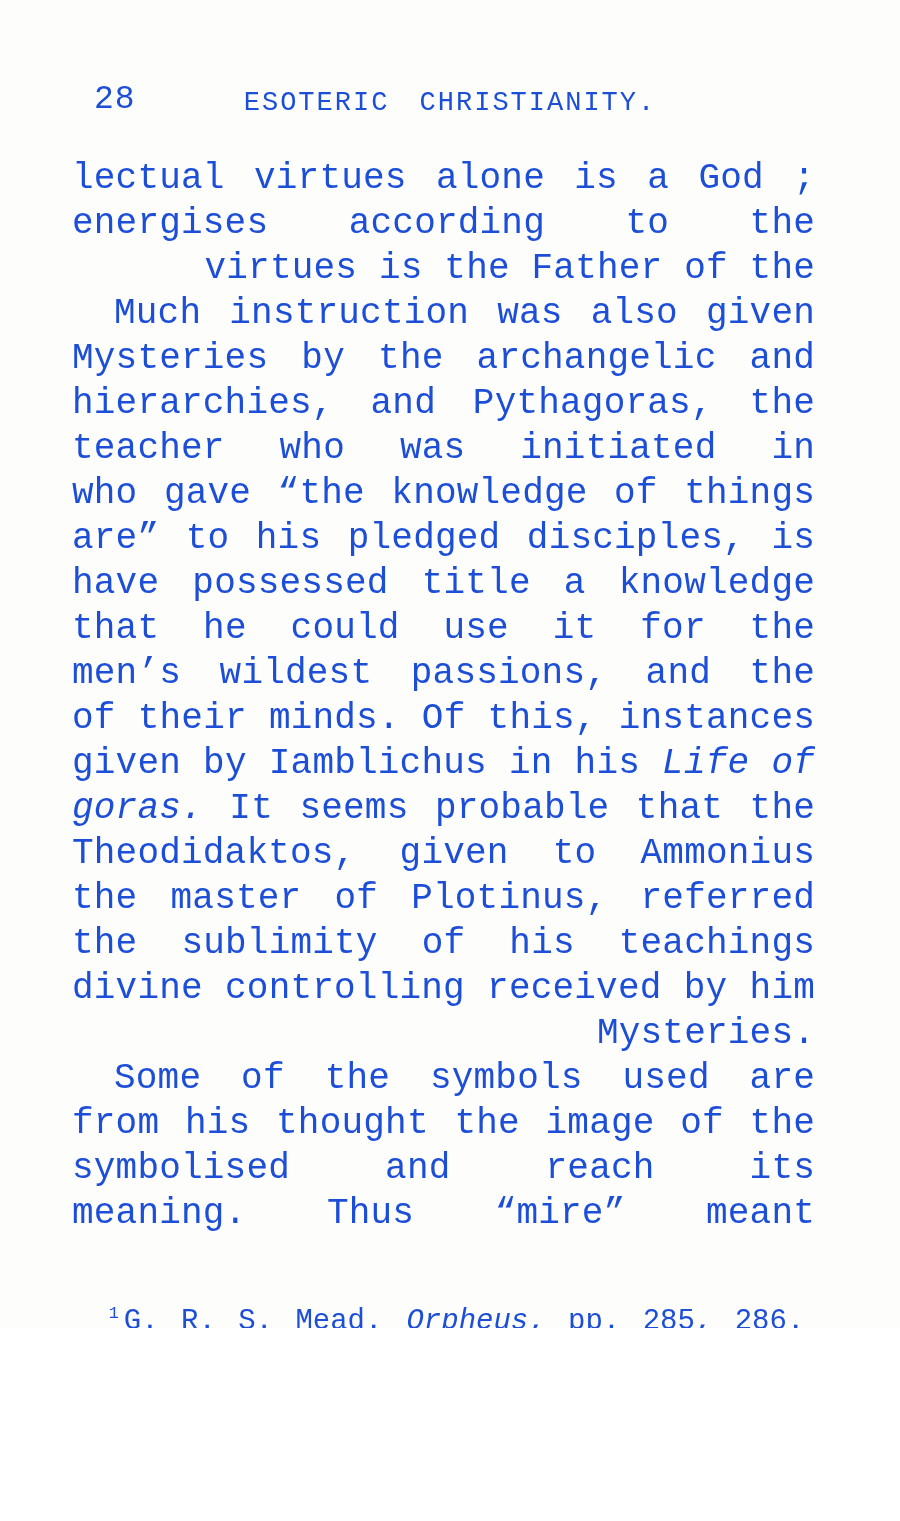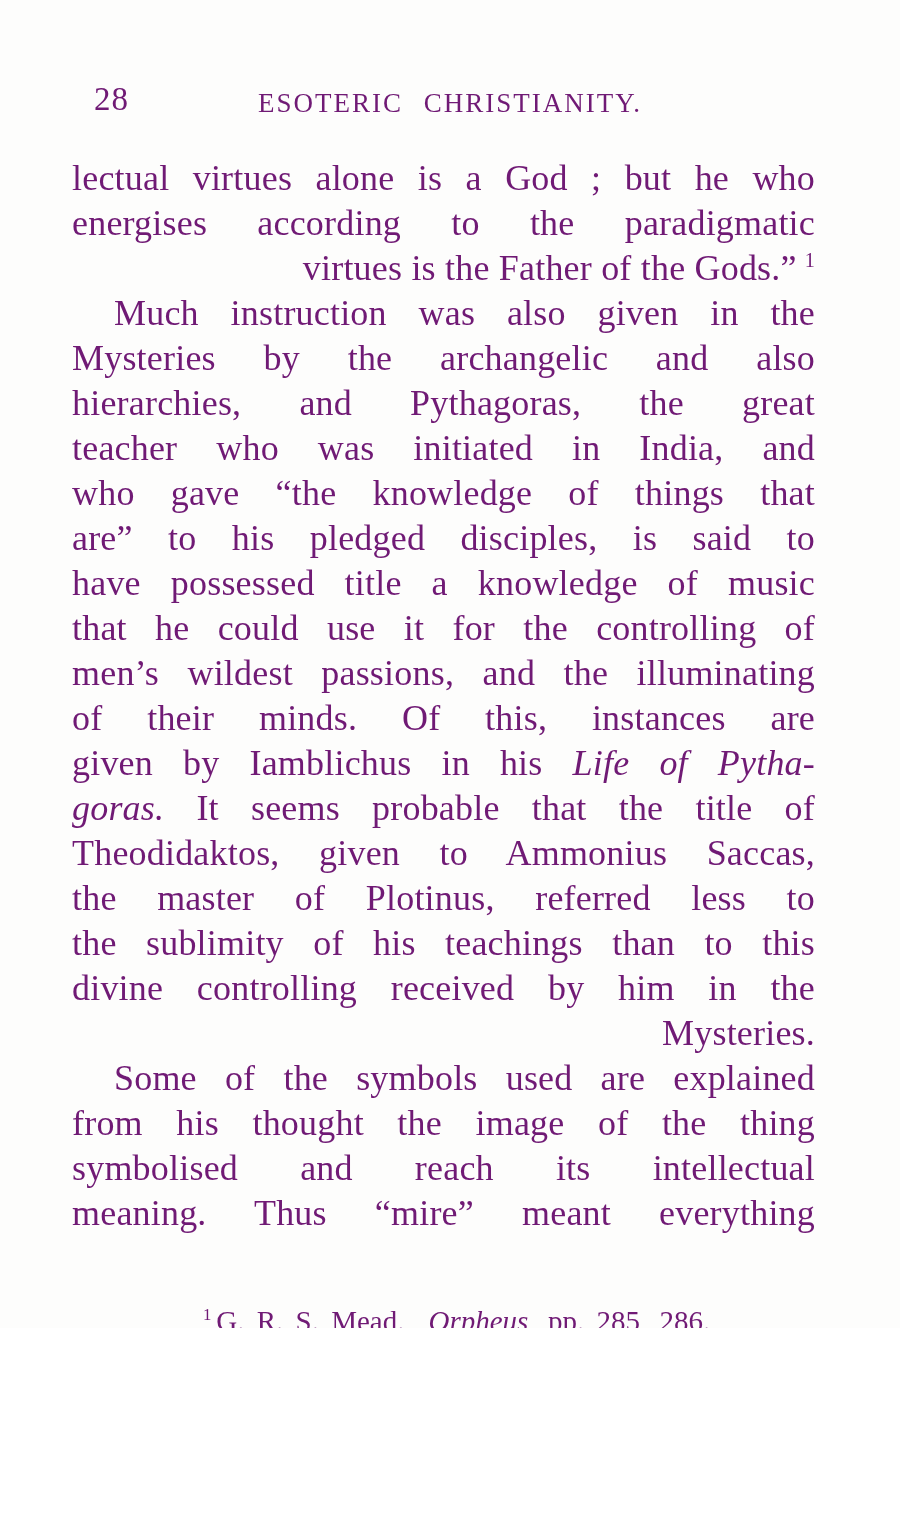--- a/index.html
+++ b/index.html
@@ -1,22 +1,22 @@
 <!DOCTYPE html>
 <html><head>
 <meta charset="utf-8">
 <style>
   html, body { margin: 0; padding: 0; background: #ffffff; }
   .page {
     position: relative;
     width: 900px;
     height: 1328px;
     background: #fdfdfc;
-    color: #701a75;
-    font-family: Liberation Serif, serif;
+    color: #1d4ed8;
+    font-family: Liberation Mono, monospace;
     overflow: hidden;
   }
   
   .header { position: absolute; top: 84px; left: 0; width: 100%; height: 40px; }
   .pagenum {
     position: absolute; left: 94px; top: -3px;
     font-size: 33px; letter-spacing: 1px;
   }
   .running-title {
     display: block; text-align: center;

